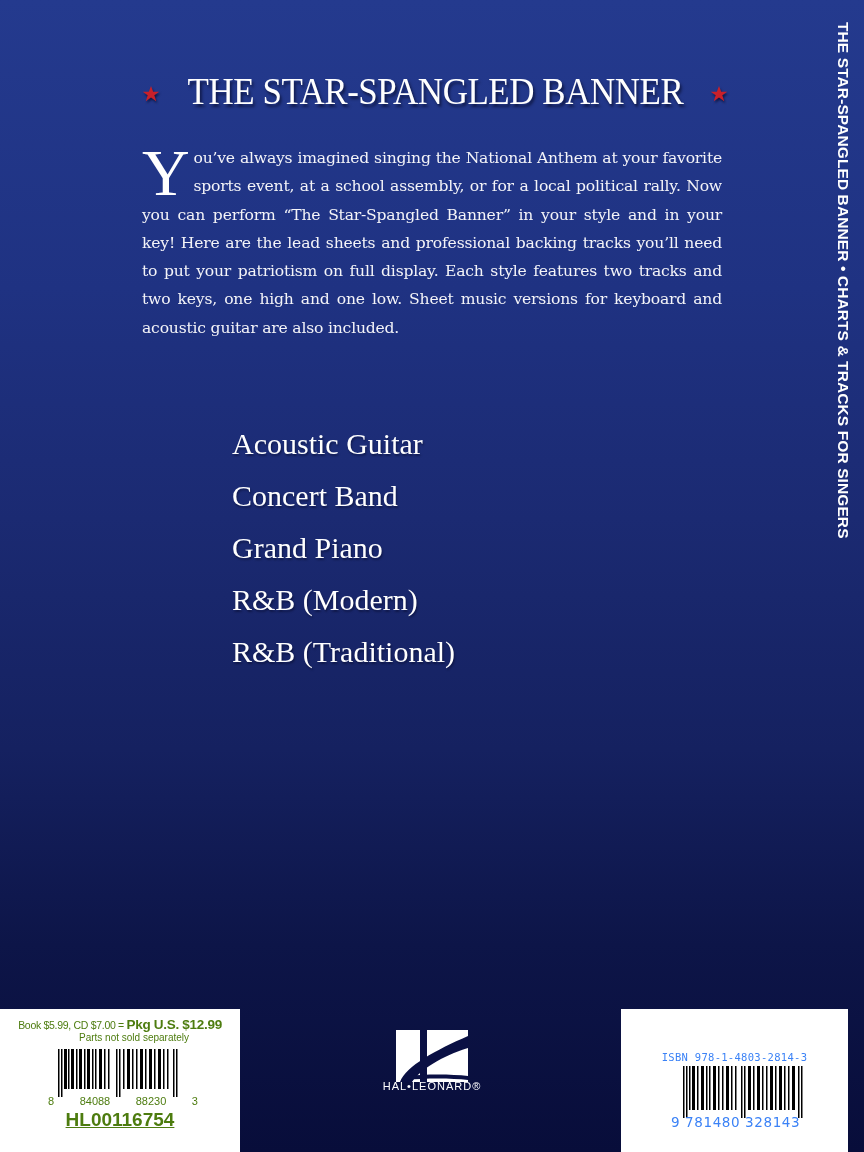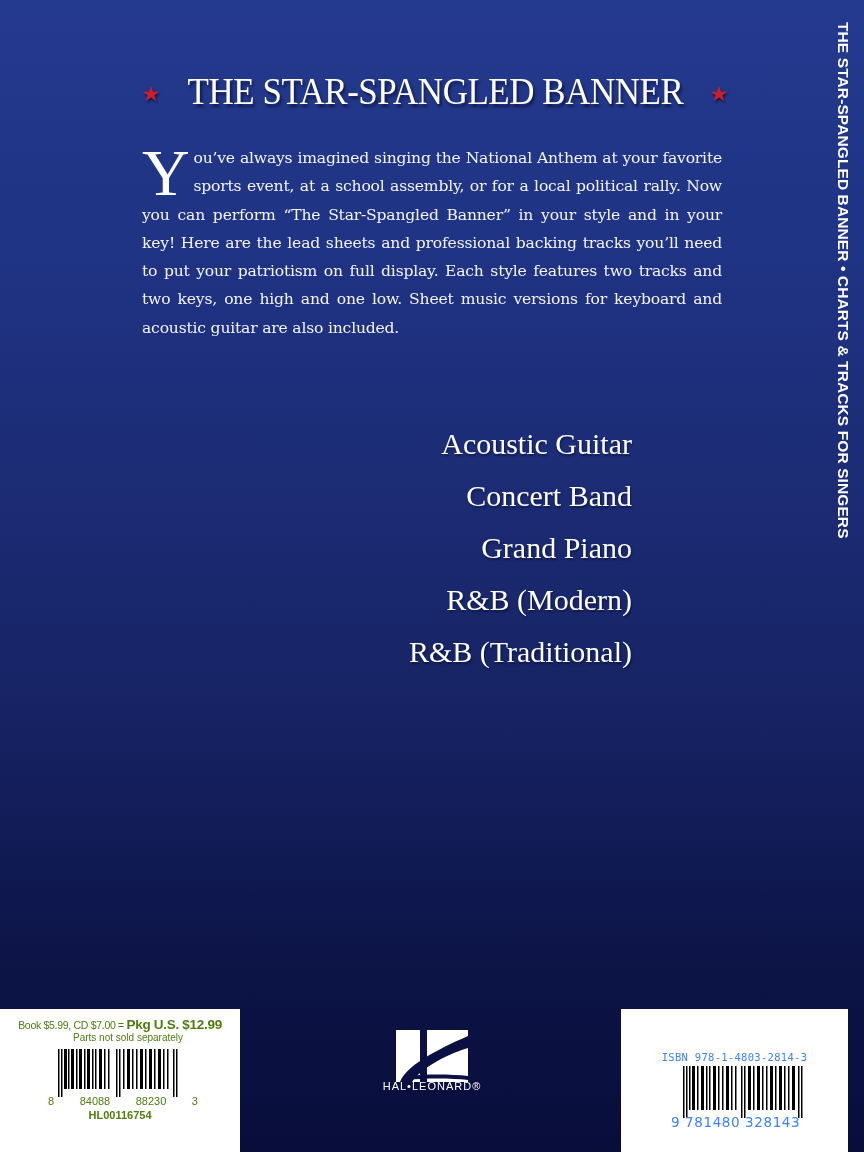--- a/index.html
+++ b/index.html
@@ -29,21 +29,21 @@
     text-align: justify; color: #f4f4f8; letter-spacing: -0.2px;
   }
   .dropcap {
     float: left; font-family: "Liberation Serif", serif;
     font-size: 66px; line-height: 52px; height: 52px; margin: 3px 4px 0 0;
     color: #ffffff;
   }
 
   .styles {
     position: absolute; top: 418px; left: 232px; width: 400px;
-    text-align: right; list-style: none; margin: 0; padding: 0;
+    text-align: left; list-style: none; margin: 0; padding: 0;
   }
   .styles li {
     font-family: "Liberation Serif", serif;
     font-size: 30px; line-height: 52px; height: 52px; color: #ffffff;
     text-shadow: 1px 2px 2px rgba(0,0,20,0.4);
   }
 
   .spine {
     position: absolute; top: 22px; left: 834px;
     writing-mode: vertical-rl;
@@ -52,24 +52,24 @@
     white-space: nowrap;
   }
 
   .price-box {
     position: absolute; left: 0; top: 1009px; width: 240px; height: 163px;
     background: #ffffff; color: #4d7c0f;
     font-family: "Liberation Sans", sans-serif;
   }
   .price-line { position: absolute; top: 8px; left: 0; width: 240px; text-align: center; font-size: 10.5px; letter-spacing: -0.3px; white-space: nowrap; }
   .price-line b { font-size: 13.5px; }
-  .parts { position: absolute; top: 23px; left: 8px; width: 240px; text-align: center; font-size: 10px; }
+  .parts { position: absolute; top: 23px; left: 14px; width: 240px; text-align: center; font-size: 10px; }
   .barcode1 { position: absolute; top: 40px; left: 58px; width: 120px; height: 48px; }
   .upc-digits { position: absolute; top: 86px; left: 48px; width: 150px; font-size: 11px; display: flex; justify-content: space-between; }
-  .hl-code { position: absolute; top: 100px; left: 0; width: 240px; text-align: center; font-size: 11px; font-weight: bold; }
+  .hl-code { position: absolute; top: 100px; left: 0; width: 240px; text-align: center; font-size: 19px; font-weight: bold; text-decoration: underline; }
 
   .isbn-box {
     position: absolute; left: 621px; top: 1009px; width: 227px; height: 143px;
     background: #ffffff; color: #3b82f6;
     font-family: "DejaVu Sans Mono", monospace;
   }
   .isbn-text { position: absolute; top: 42px; left: 0; width: 227px; text-align: center; font-size: 10.5px; letter-spacing: 0.3px; }
   .barcode2 { position: absolute; top: 57px; left: 62px; width: 120px; height: 52px; }
   .isbn-digits { position: absolute; top: 105px; left: 50px; font-size: 13.5px; font-family: "DejaVu Sans", sans-serif; letter-spacing: 0.6px; }
 

